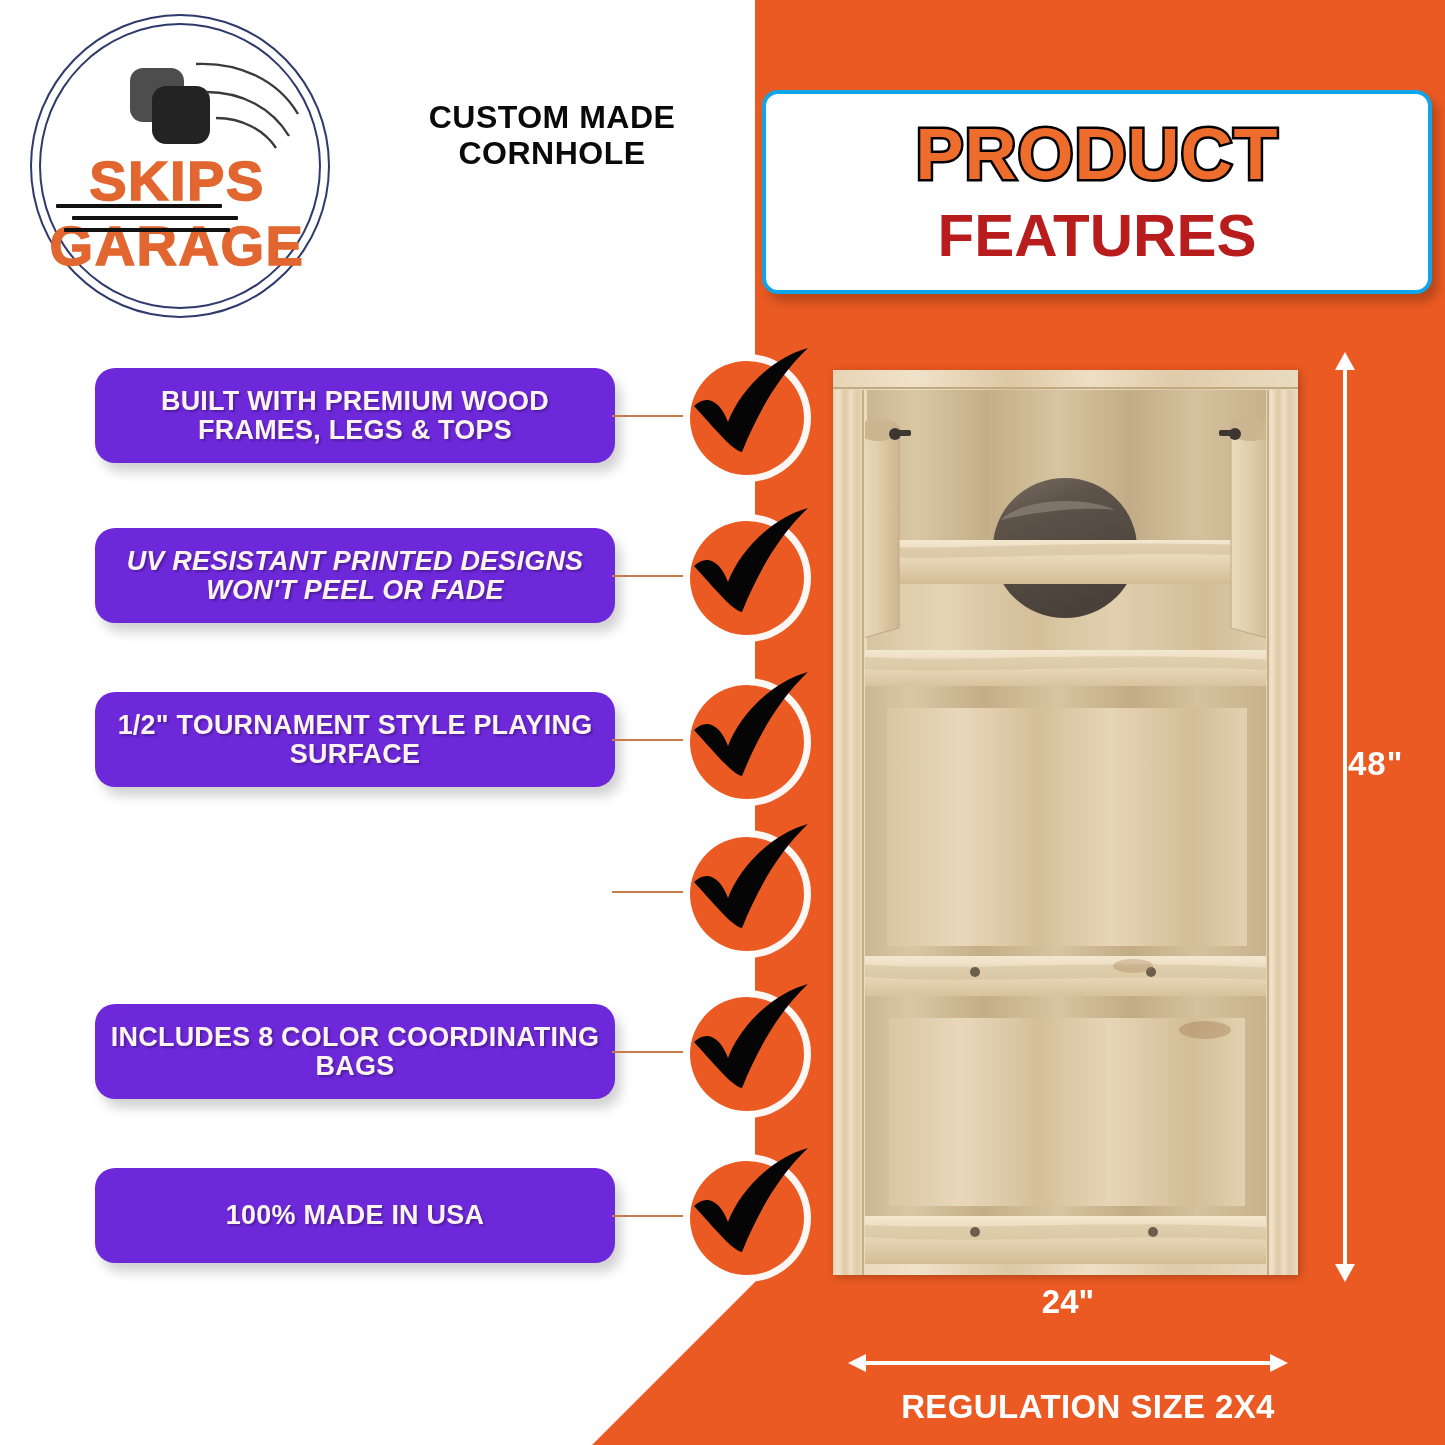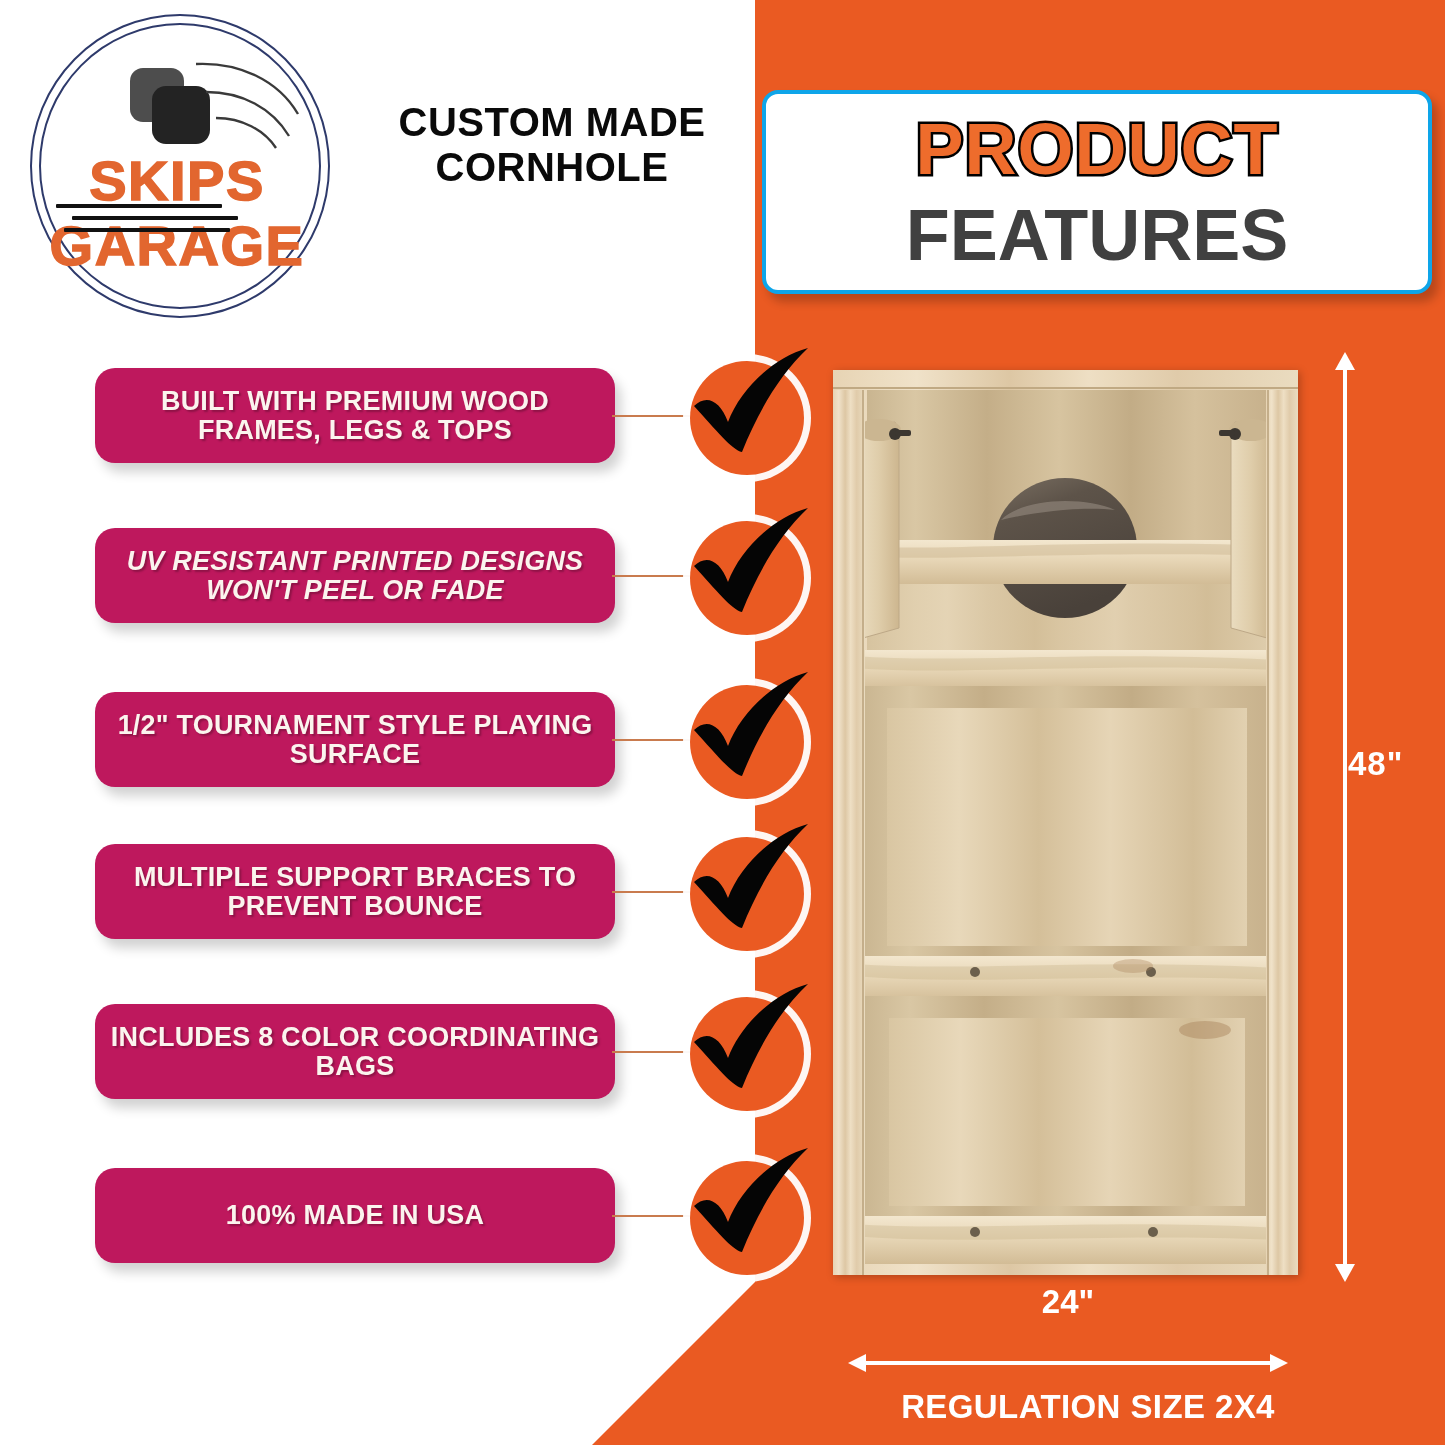--- a/index.html
+++ b/index.html
@@ -45,48 +45,48 @@
   .logo-lines{position:absolute;left:0;top:196px;width:330px;}
   .logo-line{height:4px;background:#111;margin:0 auto 8px auto;border-radius:1px;}
   .ll1{width:166px;margin-left:44px;}
   .ll2{width:166px;margin-left:60px;}
   .ll3{width:166px;margin-left:52px;}
 
   
   .headline{
     position:absolute;left:352px;top:100px;width:400px;
     text-align:center;z-index:4;
-    font-size:40px;line-height:1.12;font-weight:bold;color:#0a0a0a;
+    font-size:32px;line-height:1.12;font-weight:bold;color:#0a0a0a;
     letter-spacing:0.5px;
   }
 
   
   .banner{
     position:absolute;left:762px;top:90px;width:662px;height:196px;
     background:#ffffff;border:4px solid #0ea5e9;border-radius:16px;
     z-index:5;box-shadow:6px 8px 10px rgba(0,0,0,0.22);
     display:flex;flex-direction:column;align-items:center;justify-content:center;
   }
   .banner-top{
     font-size:72px;font-weight:bold;letter-spacing:1px;line-height:0.95;
     color:#EE6C2C;
     -webkit-text-stroke:5px #000;
     paint-order:stroke fill;
   }
   .banner-bot{
-    font-size:72px;font-weight:bold;letter-spacing:0px;line-height:0.95;
-    color:#404040;margin-top:18px;
+    font-size:60px;font-weight:bold;letter-spacing:0px;line-height:0.95;
+    color:#b91c1c;margin-top:18px;
   }
 
   
   .features{position:absolute;left:0;top:0;width:860px;height:1445px;z-index:6;}
   .feature-row{position:absolute;left:0;width:860px;height:140px;}
   .pill{
     position:absolute;left:95px;top:0;width:520px;min-height:95px;
-    background:#be185d;border-radius:20px;
+    background:#6d28d9;border-radius:20px;
     display:flex;align-items:center;justify-content:center;
     box-shadow:6px 9px 12px rgba(0,0,0,0.18);
     padding:6px 14px;box-sizing:border-box;
   }
   .pill-text{
     color:#FBF4EE;font-size:27px;font-weight:bold;line-height:1.06;
     text-align:center;letter-spacing:0.2px;
     text-shadow:2px 2px 2px rgba(0,0,0,0.25);
   }
   .connector{
@@ -183,23 +183,20 @@
           <div class="pill-text">1/2" TOURNAMENT STYLE PLAYING SURFACE</div>
         </div>
         <div class="connector" style="top: 47px;"></div>
         <div class="check-badge" style="top: -24px;"><svg viewBox="0 0 142 142" width="142" height="142">
             <circle cx="71" cy="74" r="64" fill="#ffffff" opacity="0.95"></circle>
             <circle cx="71" cy="74" r="57" fill="#EA5A22"></circle>
             <path d="M18,62 C30,50 44,56 52,78 C64,46 96,14 132,4 C104,30 82,68 66,108 C56,106 40,86 18,62 Z" fill="#050505"></path>
           </svg></div>
       </div>
       <div class="feature-row" style="top: 844px;">
-        <div class="pill">
-          <div class="pill-text">MULTIPLE SUPPORT BRACES TO PREVENT BOUNCE</div>
-        </div>
         <div class="connector" style="top: 47px;"></div>
         <div class="check-badge" style="top: -24px;"><svg viewBox="0 0 142 142" width="142" height="142">
             <circle cx="71" cy="74" r="64" fill="#ffffff" opacity="0.95"></circle>
             <circle cx="71" cy="74" r="57" fill="#EA5A22"></circle>
             <path d="M18,62 C30,50 44,56 52,78 C64,46 96,14 132,4 C104,30 82,68 66,108 C56,106 40,86 18,62 Z" fill="#050505"></path>
           </svg></div>
       </div>
       <div class="feature-row" style="top: 1004px;">
         <div class="pill">
           <div class="pill-text">INCLUDES 8 COLOR COORDINATING BAGS</div>

